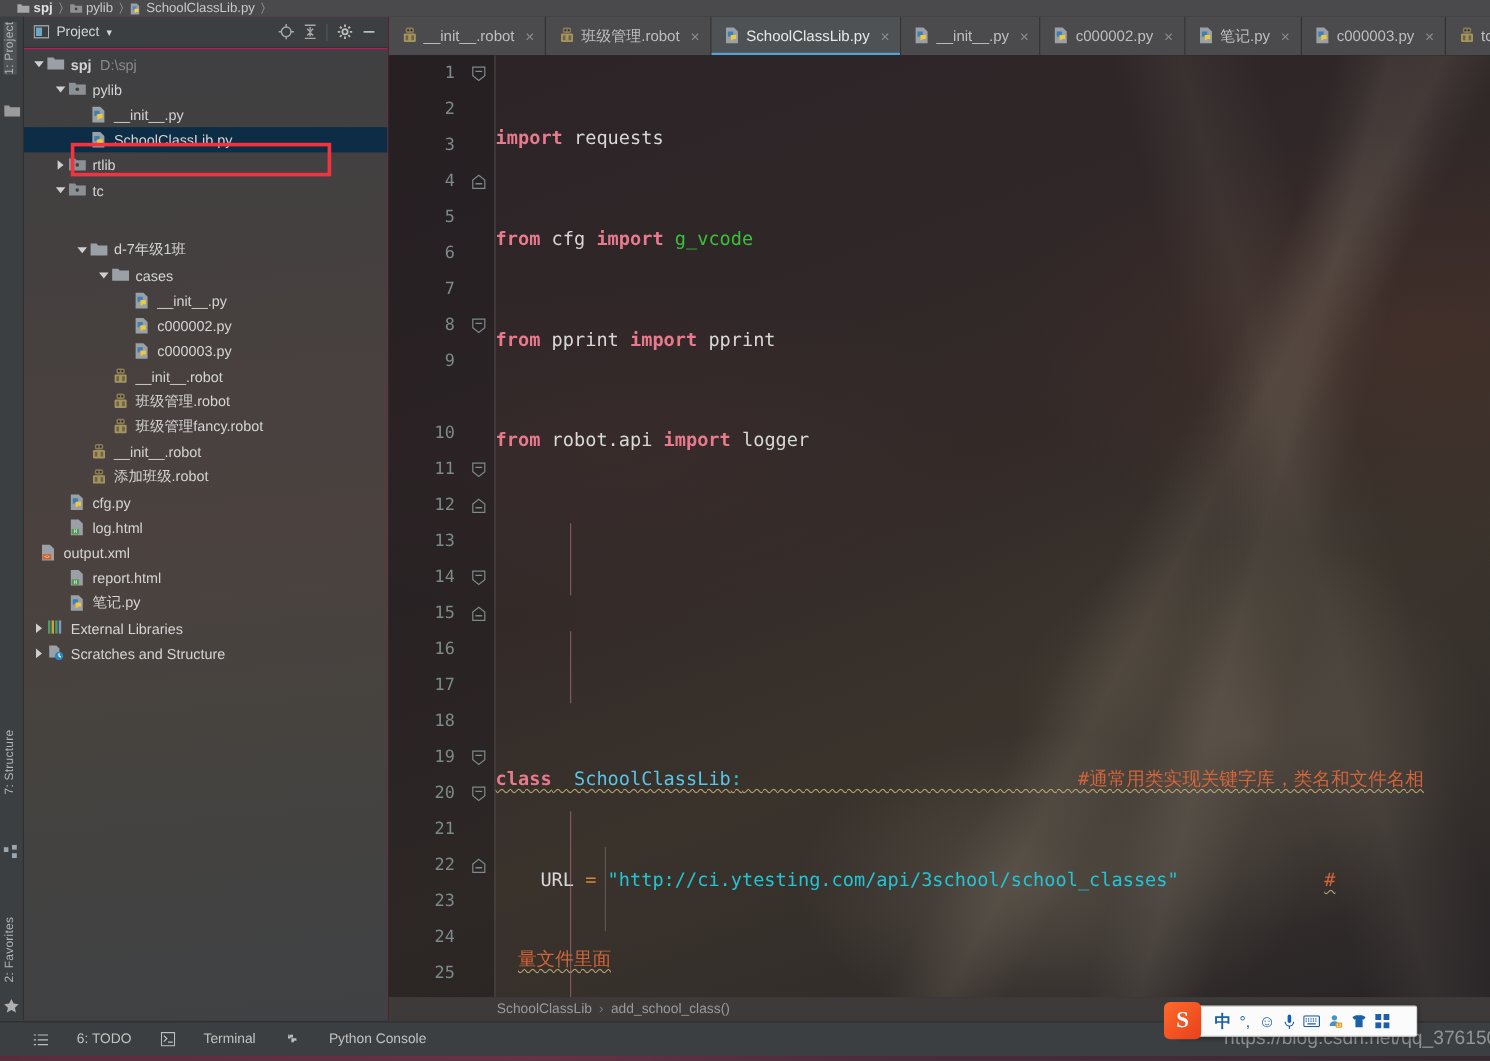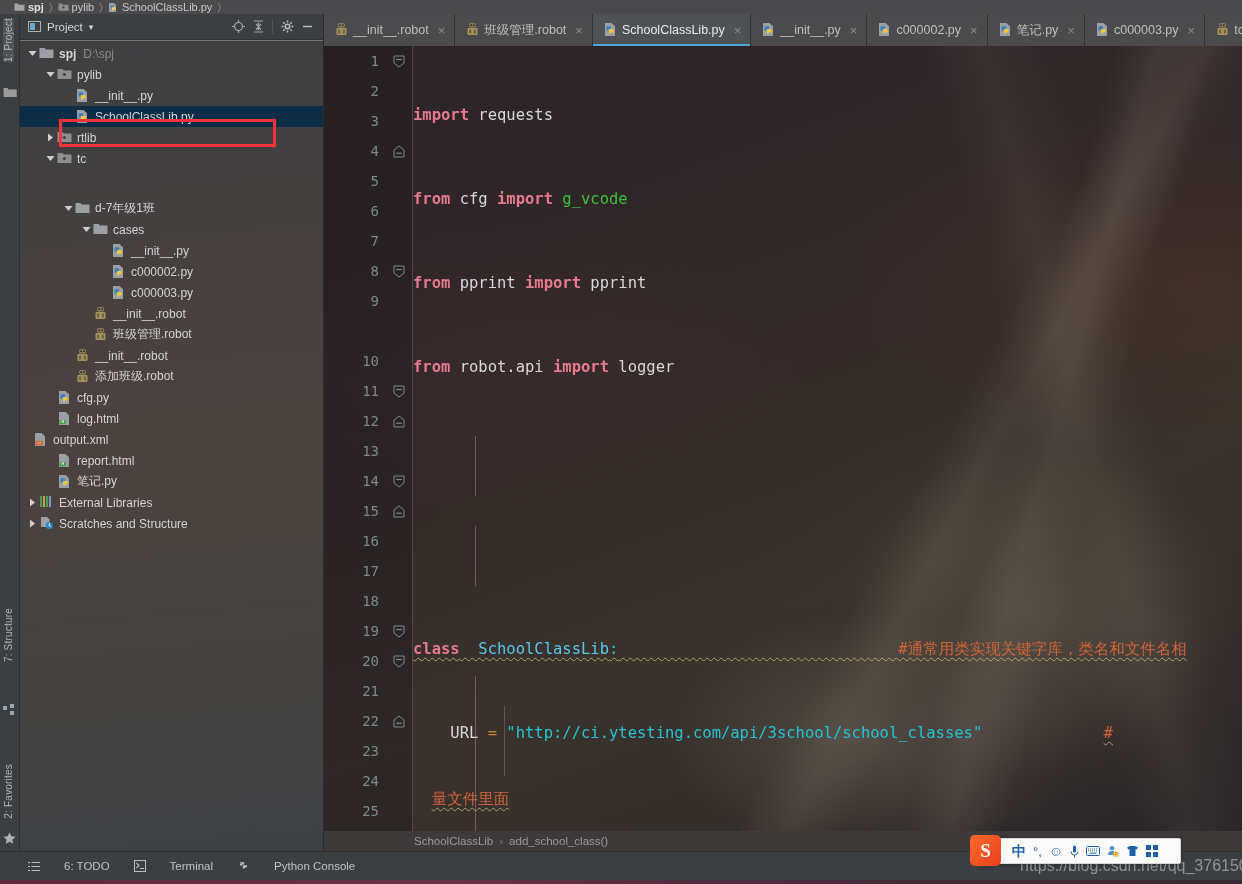--- a/index.html
+++ b/index.html
@@ -47,21 +47,21 @@
     color: #b4b4b4;
     white-space: nowrap;
     letter-spacing: 0.2px;
   }
   .vert-label.active { background: #4e5254; }
   .strip-icon { position: absolute; left: 3px; width: 14px; height: 14px; }
 
   
   .project-panel {
     position: absolute; left: 20px; top: 14px; width: 304px; height: 836px;
-    background: #737373;
+    background: #be185d;
     border-right: 1px solid #2b2b2b;
   }
   .project-header {
     height: 26px; display: flex; align-items: center;
     padding: 0 6px 0 8px;
     border-bottom: 1px solid #323232;
     background: #3c3f41;
   }
   .project-header .title {
     font-size: 11.5px; color: #d6d6d6; margin-left: 6px;
@@ -509,20 +509,34 @@
               <rect x="4" y="1" width="7" height="4.5" rx="1.6" fill="#8a7a55"></rect>
               <circle cx="6.1" cy="3.2" r="0.9" fill="#2a2a28"></circle>
               <circle cx="8.9" cy="3.2" r="0.9" fill="#2a2a28"></circle>
               <rect x="2.5" y="6" width="10" height="7" rx="1" fill="#a6945f"></rect>
               <rect x="4" y="7.5" width="2.2" height="4" fill="#6f6442"></rect>
               <rect x="8.8" y="7.5" width="2.2" height="4" fill="#6f6442"></rect>
             </svg>
           </span>
           <span class="tree-label">班级管理.robot</span>
         </div>
+        <div class="tree-row" style="padding-left: 60px;">
+          <span class="twisty"></span>
+          <span class="tree-icon">
+            <svg width="15" height="15" viewBox="0 0 15 15">
+              <rect x="4" y="1" width="7" height="4.5" rx="1.6" fill="#8a7a55"></rect>
+              <circle cx="6.1" cy="3.2" r="0.9" fill="#2a2a28"></circle>
+              <circle cx="8.9" cy="3.2" r="0.9" fill="#2a2a28"></circle>
+              <rect x="2.5" y="6" width="10" height="7" rx="1" fill="#a6945f"></rect>
+              <rect x="4" y="7.5" width="2.2" height="4" fill="#6f6442"></rect>
+              <rect x="8.8" y="7.5" width="2.2" height="4" fill="#6f6442"></rect>
+            </svg>
+          </span>
+          <span class="tree-label">班级管理fancy.robot</span>
+        </div>
         <div class="tree-row" style="padding-left: 42px;">
           <span class="twisty"></span>
           <span class="tree-icon">
             <svg width="15" height="15" viewBox="0 0 15 15">
               <rect x="4" y="1" width="7" height="4.5" rx="1.6" fill="#8a7a55"></rect>
               <circle cx="6.1" cy="3.2" r="0.9" fill="#2a2a28"></circle>
               <circle cx="8.9" cy="3.2" r="0.9" fill="#2a2a28"></circle>
               <rect x="2.5" y="6" width="10" height="7" rx="1" fill="#a6945f"></rect>
               <rect x="4" y="7.5" width="2.2" height="4" fill="#6f6442"></rect>
               <rect x="8.8" y="7.5" width="2.2" height="4" fill="#6f6442"></rect>

